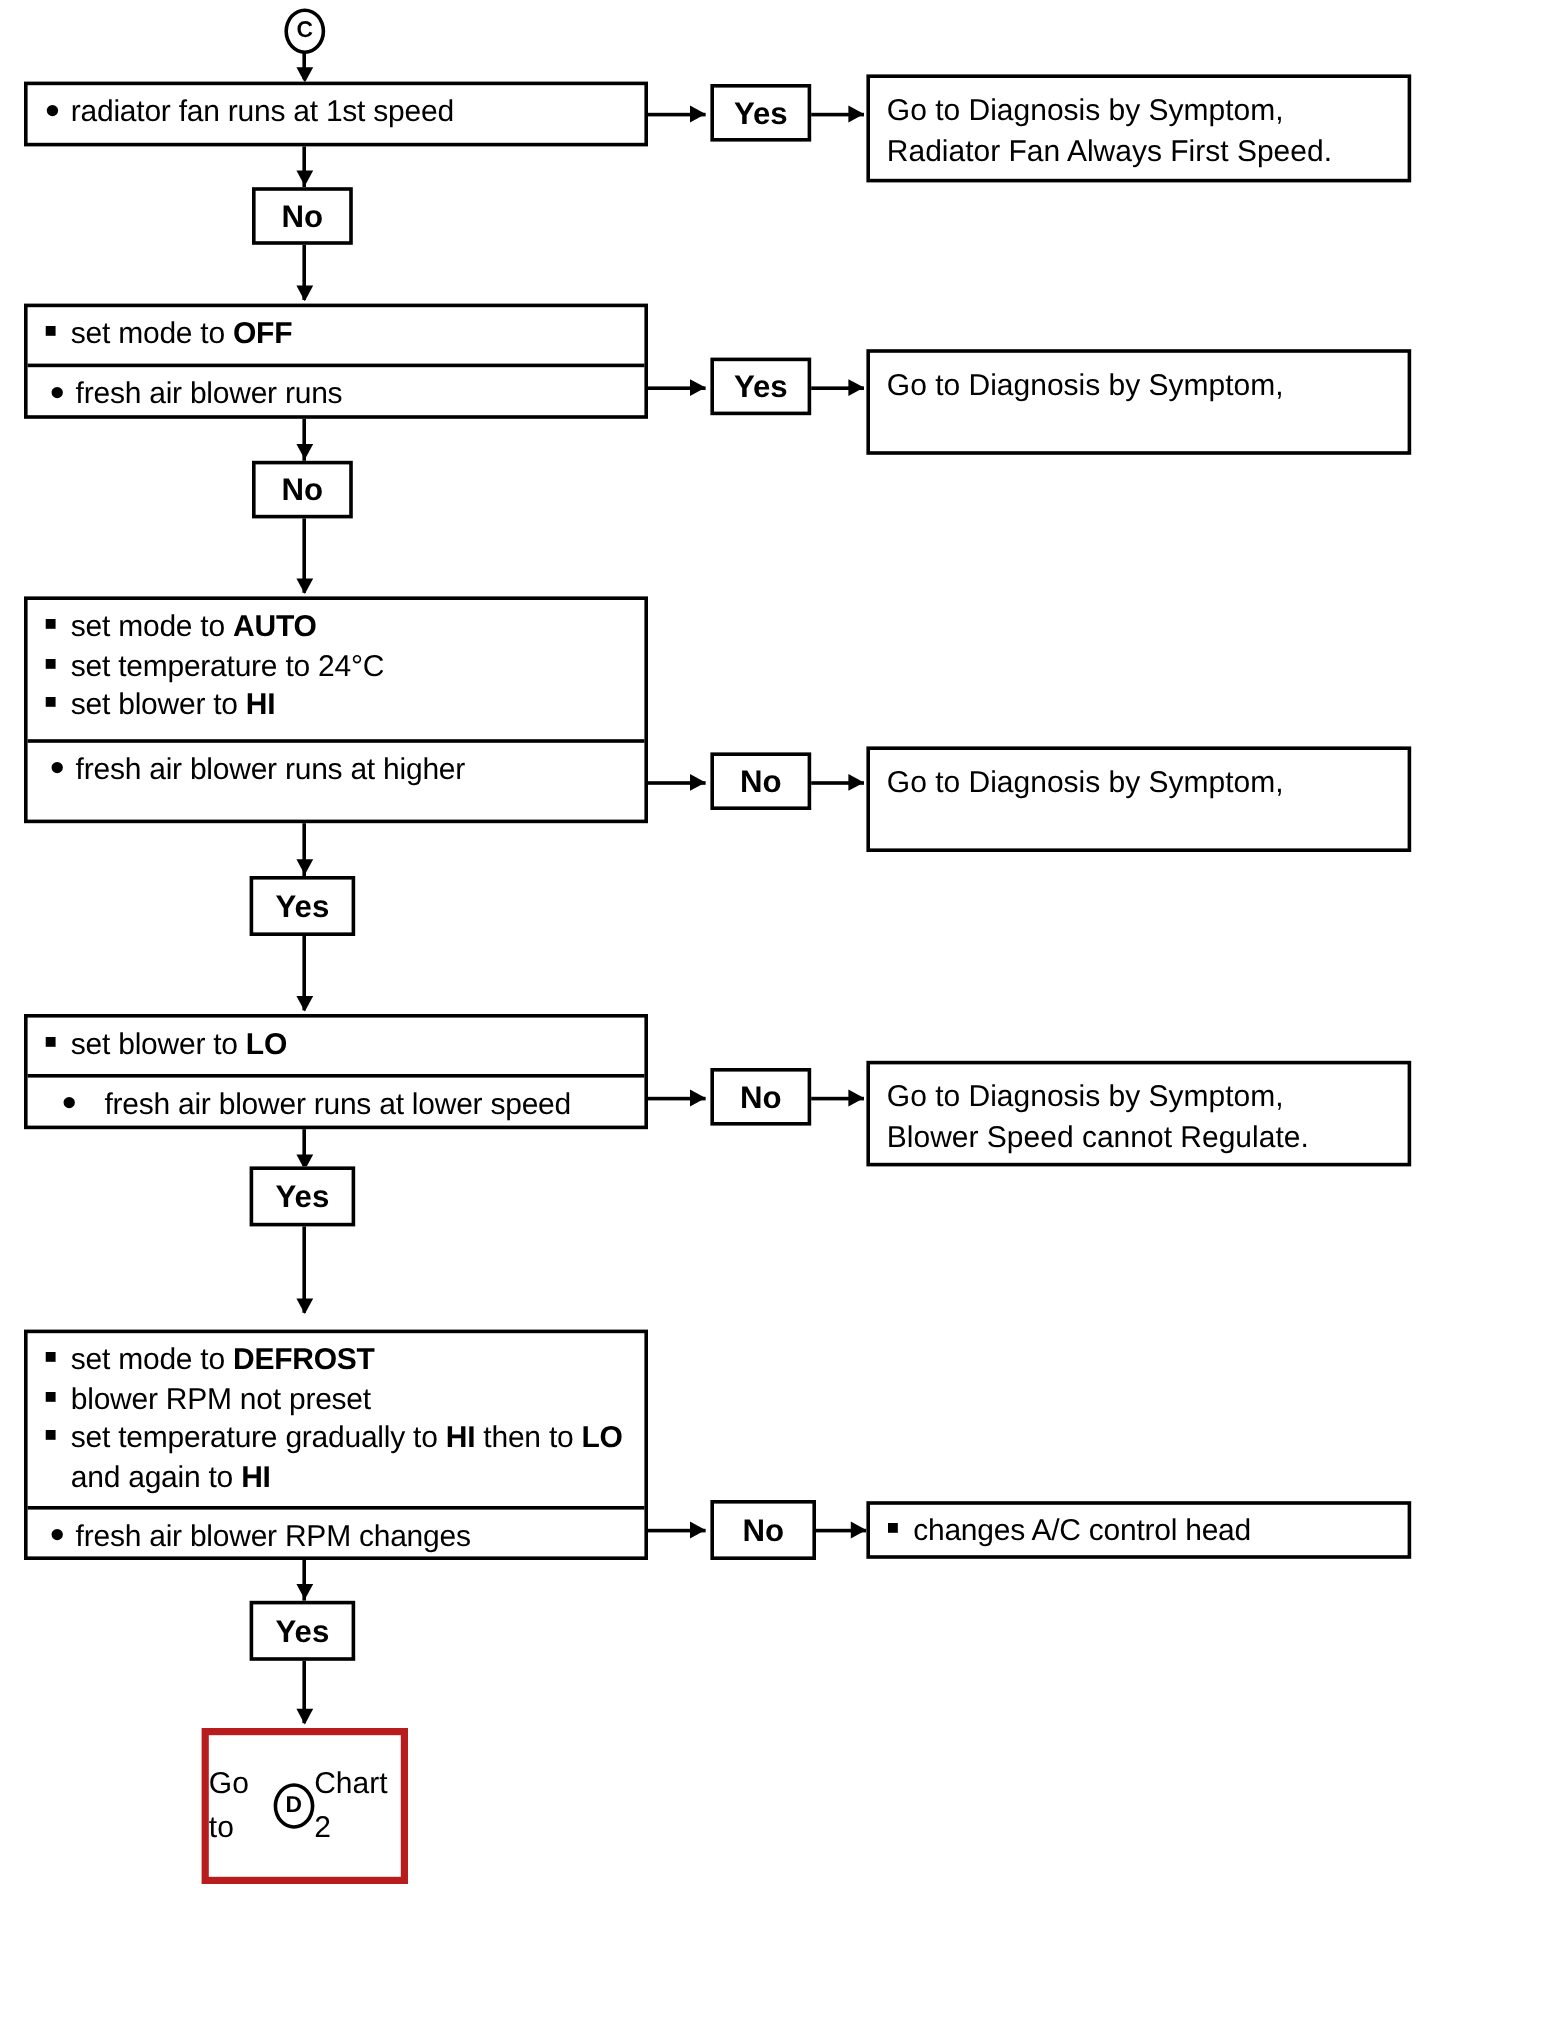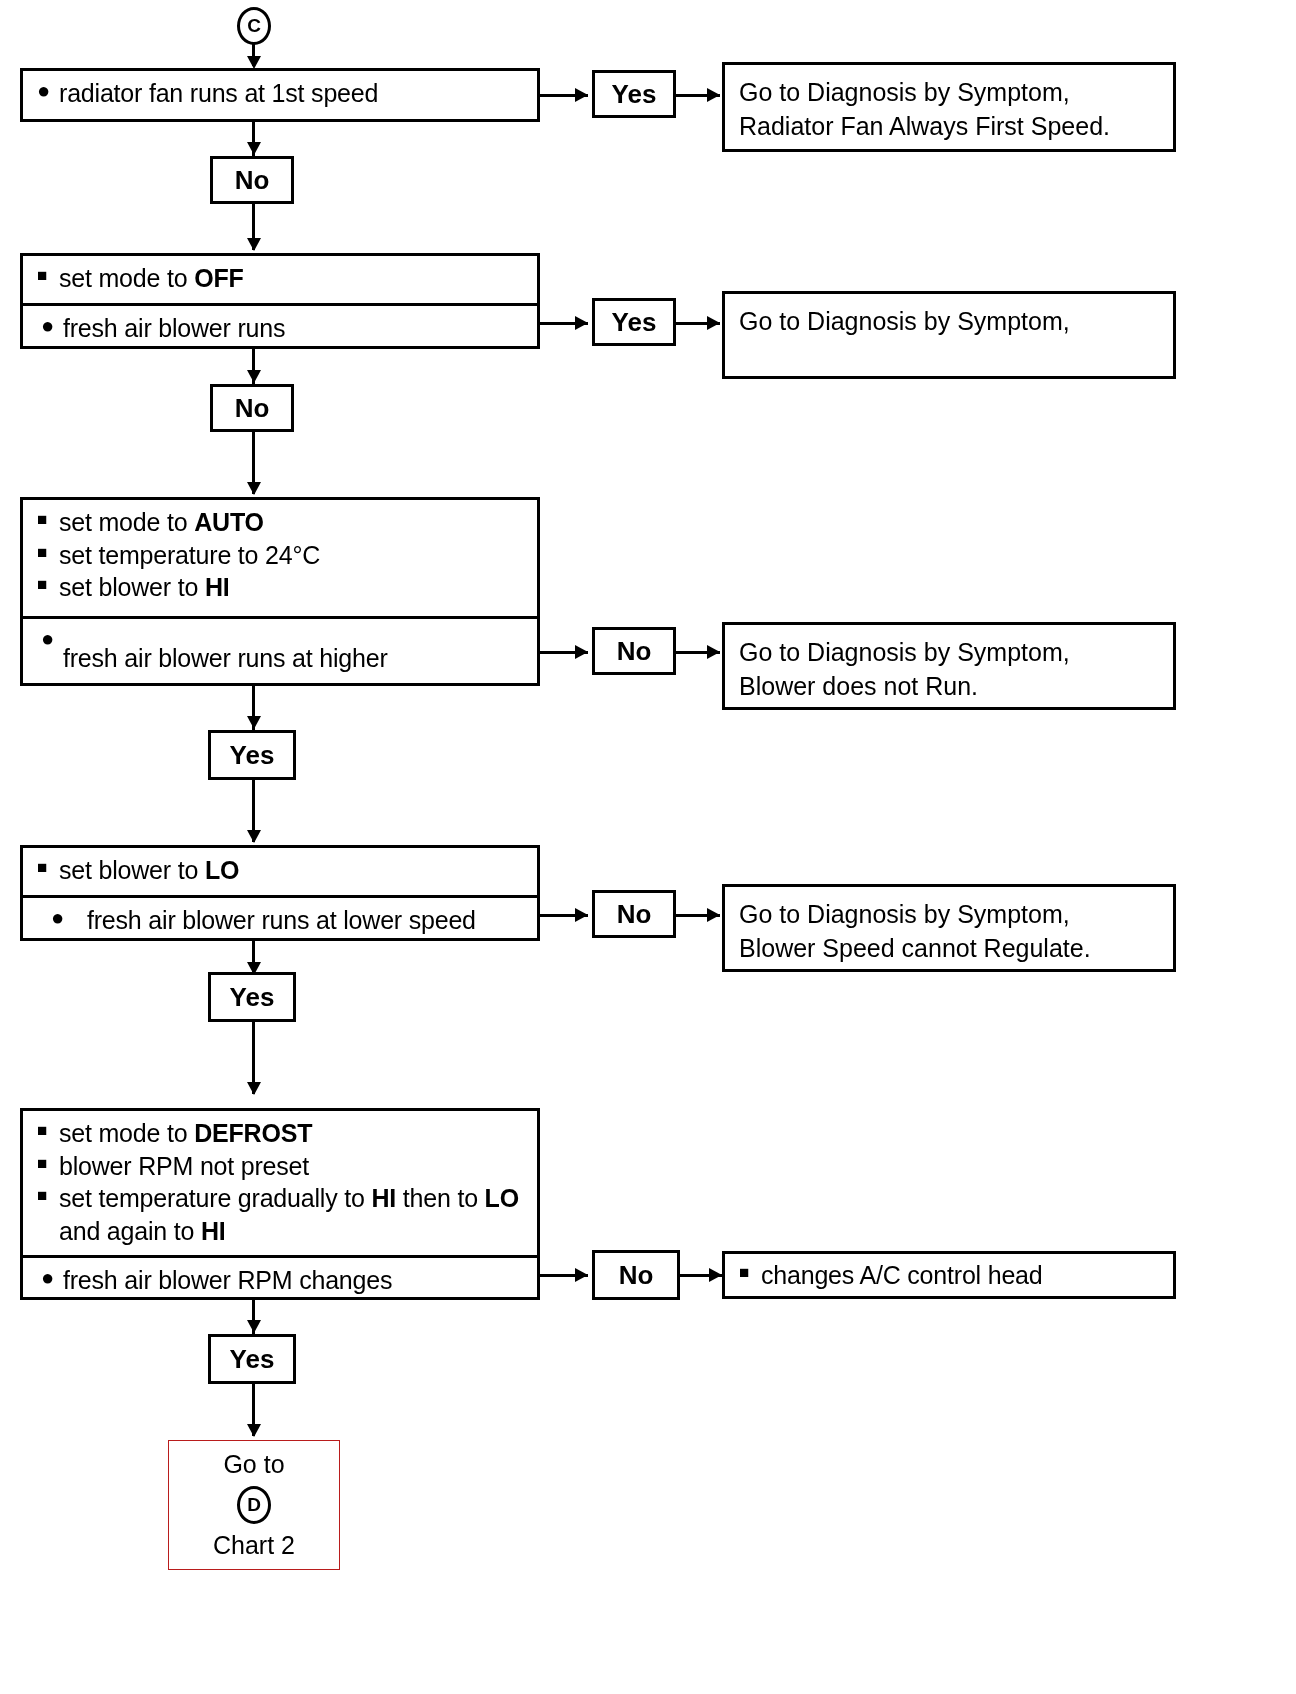--- a/index.html
+++ b/index.html
@@ -68,24 +68,24 @@
     align-items: center;
     justify-content: center;
     font-weight: bold;
     font-size: 26px;
   }
 
   
   .goto-box {
     position: absolute;
     box-sizing: border-box;
-    border: 1px solid #b91c1c;
+    border: 6px solid #b91c1c;
     background: #fff;
     display: flex;
-    flex-direction: column;
+    flex-direction: row;
     align-items: center;
     justify-content: center;
     font-size: 25px;
     line-height: 1.5;
   }
 
   
   .circ {
     box-sizing: border-box;
     border: 3px solid #000;
@@ -229,37 +229,36 @@
         <span class="txt">set temperature to 24°C</span>
       </div>
       <div class="row">
         <span class="bullet sq">■</span>
         <span class="txt"><span>set blower to </span><b>HI</b></span>
       </div>
     </div>
     <div class="cell indent-dot" style="height:70px;">
       <div class="row">
         <span class="bullet">●</span>
-        <span class="txt" style="white-space:normal;margin-top:17px;">
+        <span class="txt" style="white-space:normal;">
           <span style="display:block;">fresh air blower runs at higher</span>
         </span>
       </div>
     </div>
   </div>
 
   <div class="hline" style="left:540px; top:651px; width:48px;"></div>
   <div class="arrow-right" style="left:575px; top:645px;"></div>
   <div class="yn" style="left:592px; top:627px; width:84px; height:48px;">No</div>
   <div class="hline" style="left:676px; top:651px; width:44px;"></div>
   <div class="arrow-right" style="left:707px; top:645px;"></div>
 
   <div class="box" style="left:722px; top:622px; width:454px; height:88px;">
     <div class="rtext">
       <div>Go to  Diagnosis by Symptom,</div>
-      <div>Blower does not Run.</div>
     </div>
   </div>
 
   <div class="vline" style="left:252px; top:686px; height:44px;"></div>
   <div class="arrow-down" style="left:247px; top:716px;"></div>
   <div class="yn" style="left:208px; top:730px; width:88px; height:50px;">Yes</div>
   <div class="vline" style="left:252px; top:780px; height:62px;"></div>
   <div class="arrow-down" style="left:247px; top:830px;"></div>
 
   <div class="box" style="left:20px; top:845px; width:520px; height:96px;">

